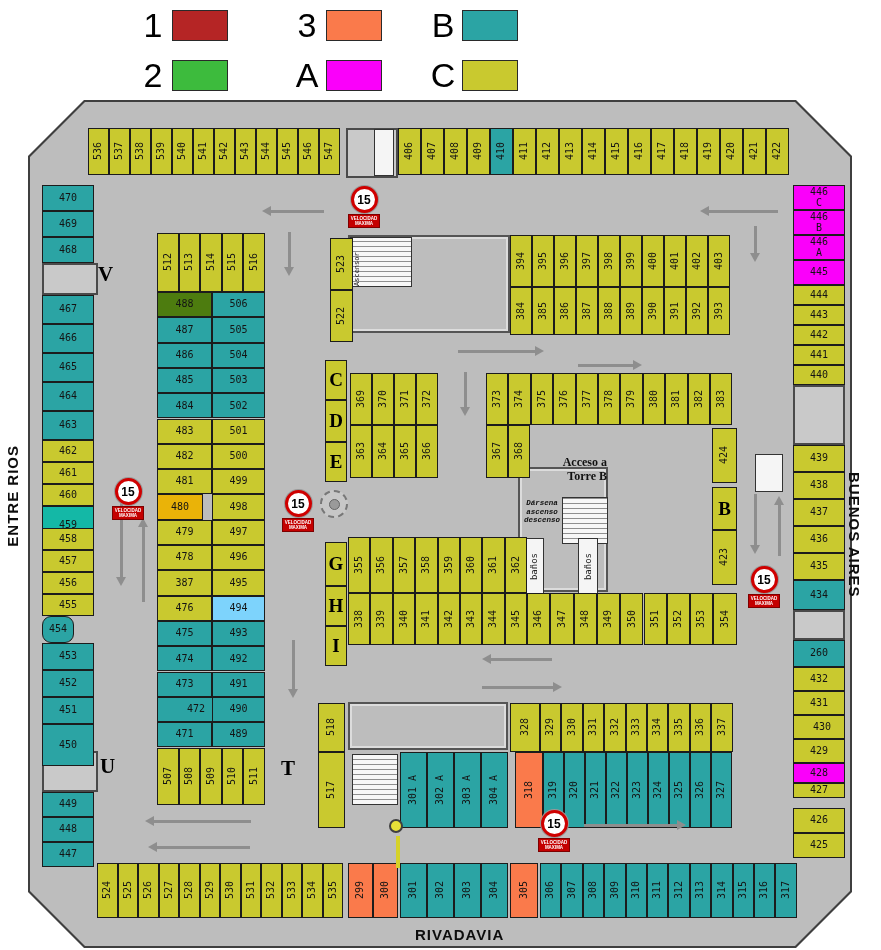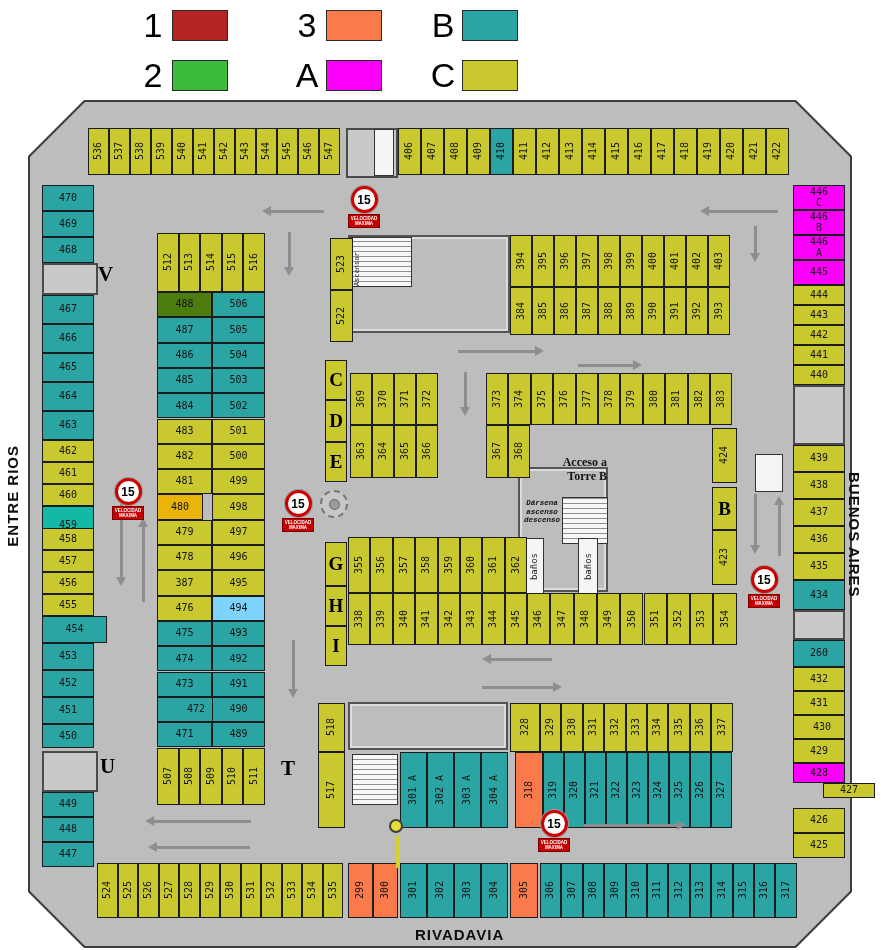--- a/index.html
+++ b/index.html
@@ -241,33 +241,33 @@
     </div>
     <div class="spot" style="left: 42px; top: 550px; width: 52px; height: 22px; background: rgb(201, 201, 47);">
       <span>457</span>
     </div>
     <div class="spot" style="left: 42px; top: 572px; width: 52px; height: 22px; background: rgb(201, 201, 47);">
       <span>456</span>
     </div>
     <div class="spot" style="left: 42px; top: 594px; width: 52px; height: 22px; background: rgb(201, 201, 47);">
       <span>455</span>
     </div>
-    <div class="spot" style="left: 42px; top: 616px; width: 65px; height: 27px; background: rgb(43, 164, 164);">
+    <div class="spot" style="left: 42px; top: 616px; width: 32px; height: 27px; background: rgb(43, 164, 164); border-radius: 9px;">
       <span>454</span>
     </div>
     <div class="spot" style="left: 42px; top: 643px; width: 52px; height: 27px; background: rgb(43, 164, 164);">
       <span>453</span>
     </div>
     <div class="spot" style="left: 42px; top: 670px; width: 52px; height: 27px; background: rgb(43, 164, 164);">
       <span>452</span>
     </div>
     <div class="spot" style="left: 42px; top: 697px; width: 52px; height: 27px; background: rgb(43, 164, 164);">
       <span>451</span>
     </div>
-    <div class="spot" style="left: 42px; top: 724px; width: 52px; height: 24px; background: rgb(43, 164, 164);">
+    <div class="spot" style="left: 42px; top: 724px; width: 52px; height: 42px; background: rgb(43, 164, 164);">
       <span>450</span>
     </div>
     <div class="spot" style="left: 42px; top: 792px; width: 52px; height: 25px; background: rgb(43, 164, 164);">
       <span>449</span>
     </div>
     <div class="spot" style="left: 42px; top: 817px; width: 52px; height: 25px; background: rgb(43, 164, 164);">
       <span>448</span>
     </div>
     <div class="spot" style="left: 42px; top: 842px; width: 52px; height: 25px; background: rgb(43, 164, 164);">
       <span>447</span>
@@ -331,21 +331,21 @@
     </div>
     <div class="spot" style="left: 793px; top: 715px; width: 52px; height: 24px; background: rgb(201, 201, 47); padding-left: 6px;">
       <span>430</span>
     </div>
     <div class="spot" style="left: 793px; top: 739px; width: 52px; height: 24px; background: rgb(201, 201, 47);">
       <span>429</span>
     </div>
     <div class="spot" style="left: 793px; top: 763px; width: 52px; height: 20px; background: rgb(250, 0, 250);">
       <span>428</span>
     </div>
-    <div class="spot" style="left: 793px; top: 783px; width: 52px; height: 15px; background: rgb(201, 201, 47); margin-left: 30px;">
+    <div class="spot" style="left: 793px; top: 783px; width: 52px; height: 15px; background: rgb(201, 201, 47);">
       <span>427</span>
     </div>
     <div class="spot" style="left: 793px; top: 808px; width: 52px; height: 25px; background: rgb(201, 201, 47);">
       <span>426</span>
     </div>
     <div class="spot" style="left: 793px; top: 833px; width: 52px; height: 25px; background: rgb(201, 201, 47);">
       <span>425</span>
     </div>
     <div class="spot rot" style="left: 157px; top: 233px; width: 21.5px; height: 59px; background: rgb(201, 201, 47);">
       <span>512</span>

